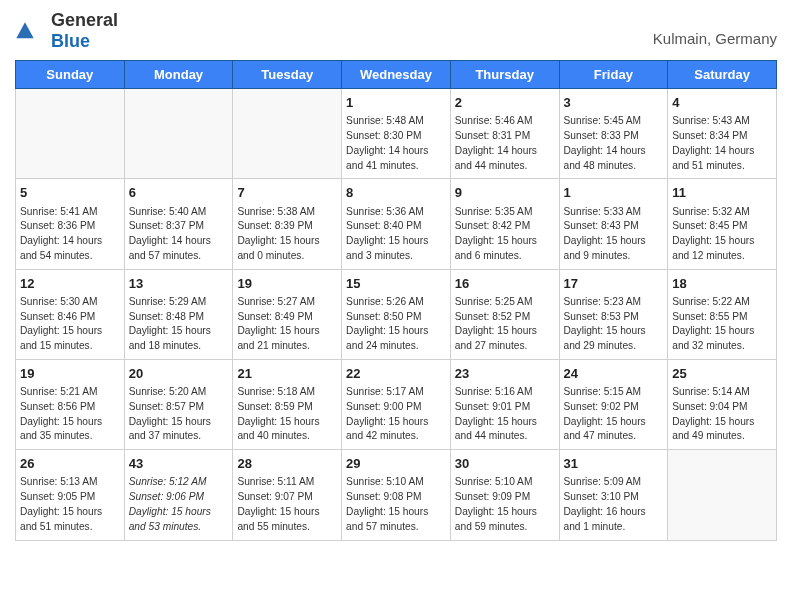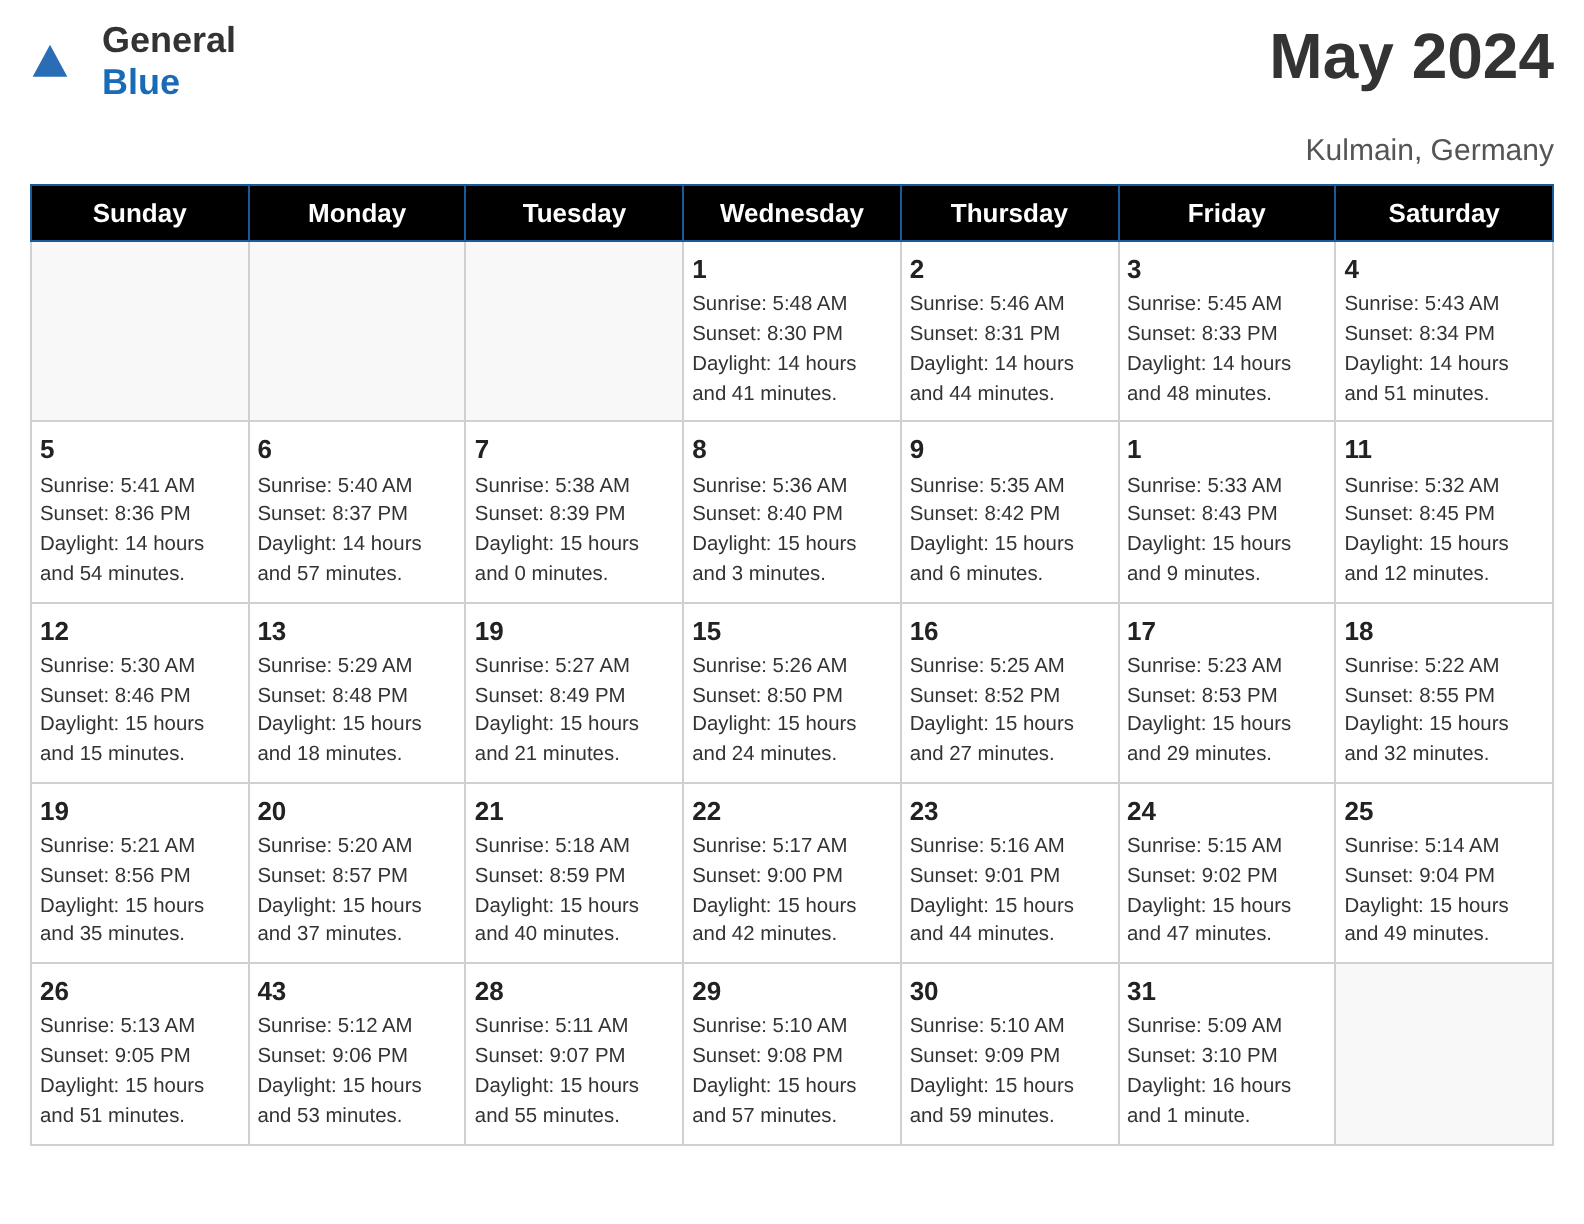--- a/index.html
+++ b/index.html
@@ -37,21 +37,21 @@
       font-size: 15px;
       color: #555;
       margin-top: 20px;
     }
     table {
       width: 100%;
       border-collapse: collapse;
       table-layout: fixed;
     }
     thead tr {
-      background-color: #000000;
+      background-color: #3b82f6;
     }
     thead th {
       color: #fff;
       font-size: 13px;
       font-weight: bold;
       padding: 6px 4px;
       text-align: center;
       border: 1px solid #1a5a9a;
     }
     tbody tr {
@@ -90,21 +90,20 @@
   <div class="logo">
     <svg class="logo-icon" viewBox="0 0 30 30" xmlns="http://www.w3.org/2000/svg">
       <polygon points="15,2 28,26 2,26" fill="#2a6db5"></polygon>
     </svg>
     <div>
       <span style="font-size:18px;font-weight:bold;color:#333;">General</span><br>
       <span style="font-size:18px;font-weight:bold;color:#1a6bb5;">Blue</span>
     </div>
   </div>
   <div class="title-area">
-    <div class="calendar-title">May 2024</div>
     <div class="calendar-subtitle">Kulmain, Germany</div>
   </div>
 </div>
 
 <table>
   <thead>
     <tr>
 
     <th>Sunday</th>
         <th>Monday</th>
@@ -305,21 +304,21 @@
       <tr>
         <td>
           <span class="day-number">26</span>
           <div class="day-info" style="white-space: pre-line;">Sunrise: 5:13 AM
 Sunset: 9:05 PM
 Daylight: 15 hours
 and 51 minutes.</div>
         </td>
         <td>
           <span class="day-number">43</span>
-          <div class="day-info" style="white-space: pre-line;">Sunrise: 5:12 AM
+          <div class="day-info" style="white-space: pre-line; font-style: italic;">Sunrise: 5:12 AM
 Sunset: 9:06 PM
 Daylight: 15 hours
 and 53 minutes.</div>
         </td>
         <td>
           <span class="day-number">28</span>
           <div class="day-info" style="white-space: pre-line;">Sunrise: 5:11 AM
 Sunset: 9:07 PM
 Daylight: 15 hours
 and 55 minutes.</div>

